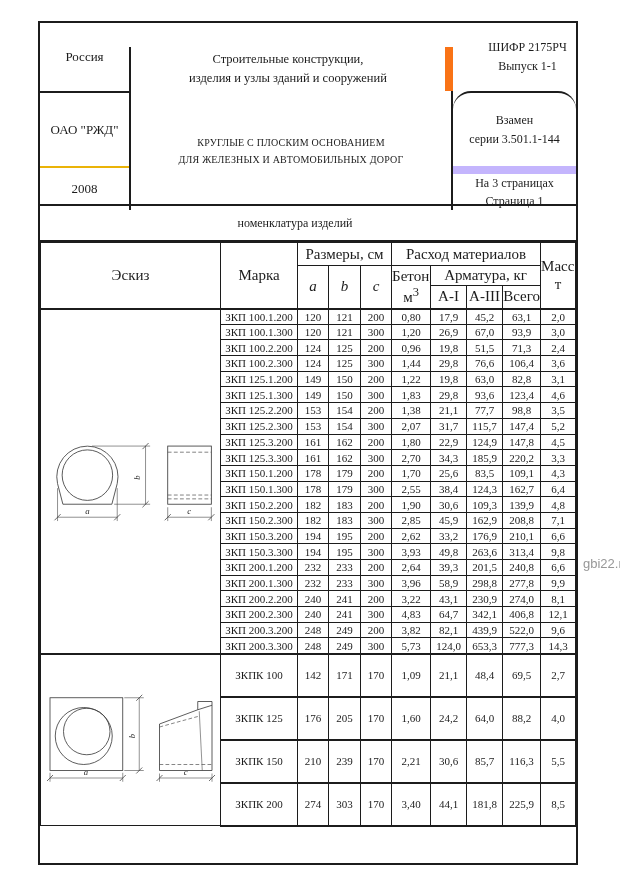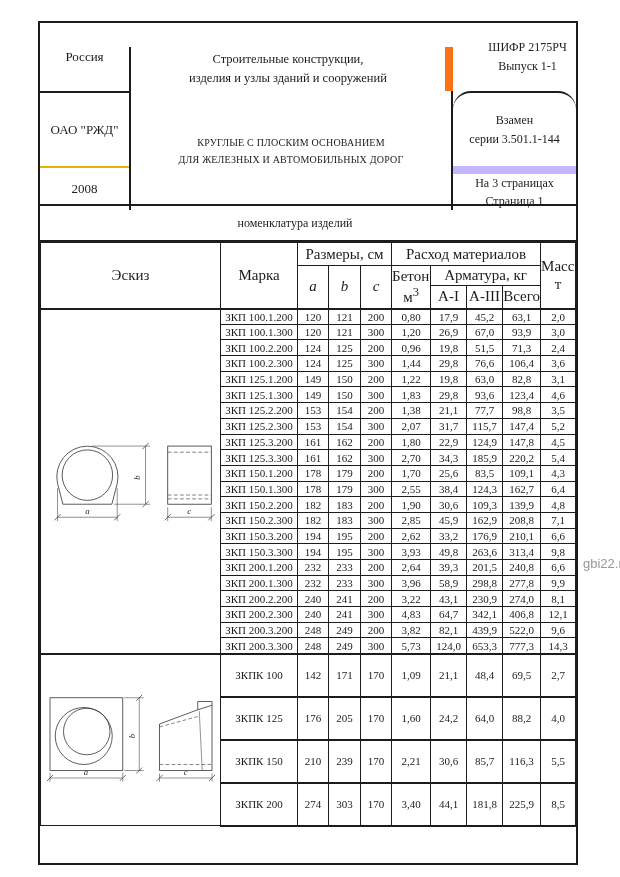--- a/index.html
+++ b/index.html
@@ -271,21 +271,21 @@
           </tr>
           <tr class="zkp">
             <td>ЗКП 125.3.300</td>
             <td>161</td>
             <td>162</td>
             <td>300</td>
             <td>2,70</td>
             <td>34,3</td>
             <td>185,9</td>
             <td>220,2</td>
-            <td>5,4</td>
+            <td>3,3</td>
           </tr>
           <tr class="zkp">
             <td>ЗКП 150.1.200</td>
             <td>178</td>
             <td>179</td>
             <td>200</td>
             <td>1,70</td>
             <td>25,6</td>
             <td>83,5</td>
             <td>109,1</td>

